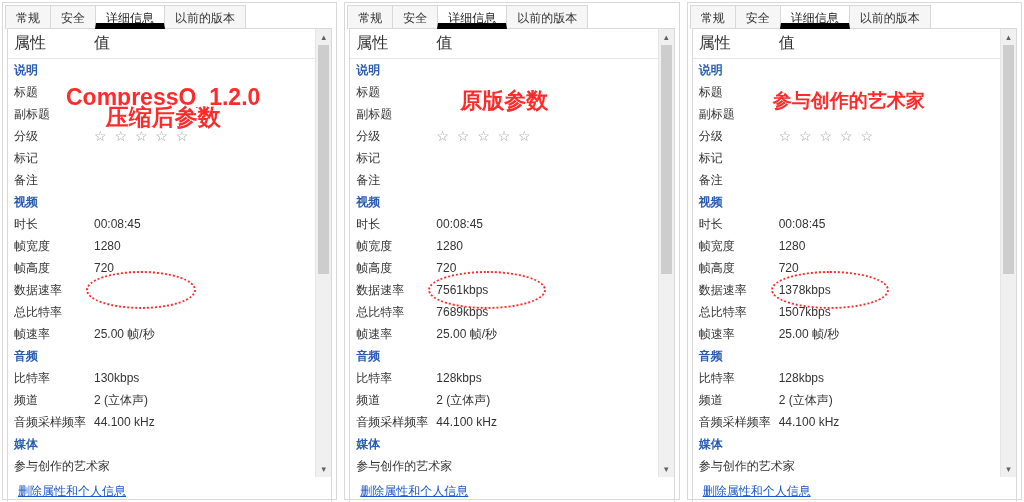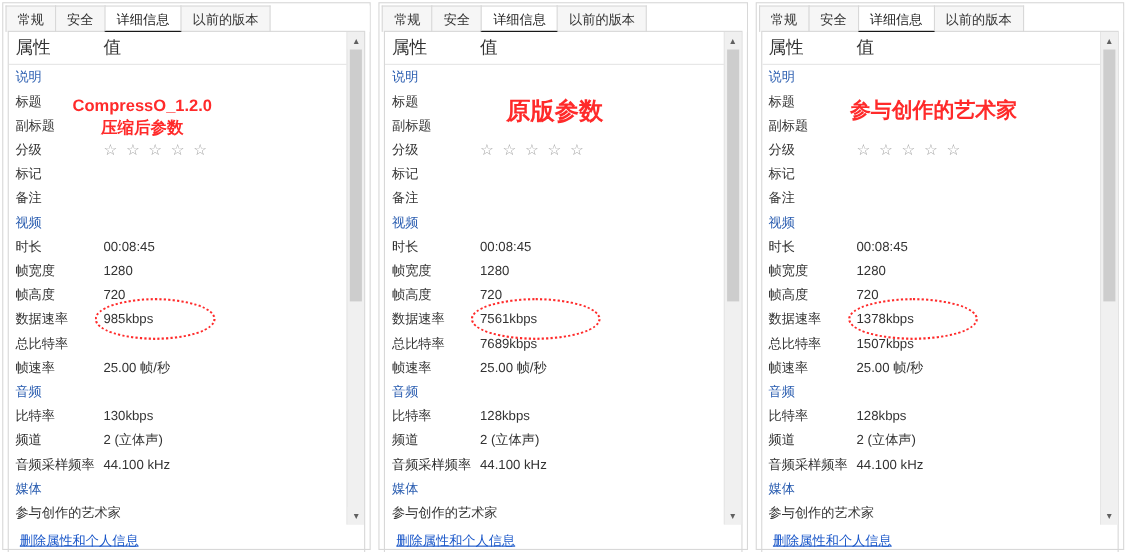--- a/index.html
+++ b/index.html
@@ -35,21 +35,21 @@
       border-bottom: none;
       background: #fff;
       margin-right: -1px;
       cursor: pointer;
       font-size: 12px;
       color: #222;
       position: relative;
     }
     .tab.active {
       background: #fff;
-      border-bottom: 1px solid #000000;
+      border-bottom: 6px solid #000000;
       z-index: 2;
     }
     .tab.inactive {
       background: #f6f6f6;
       color: #333;
     }
     .tab-body {
       border: 1px solid #d8d8d8;
       margin: -1px 4px 4px 4px;
       flex: 1;
@@ -75,21 +75,21 @@
     .prop-row {
       display: flex;
       padding: 2px 0;
       font-size: 12px;
       line-height: 18px;
       color: #333;
       position: relative;
     }
     .prop-row .label { width: 80px; }
     .prop-row .value { flex: 1; }
-    .section-label { color: #2a5db0; }
+    .section-label { color: #2a5db0; font-weight: bold; }
     .stars {
       font-family: Arial, sans-serif;
       color: #a0a0a0;
       font-size: 14px;
       letter-spacing: 2px;
     }
     .link-row {
       padding: 6px 10px;
     }
     .link {
@@ -136,21 +136,21 @@
     }
     .scrollbar .arrow.down {
       position: absolute;
       bottom: 0;
       width: 100%;
     }
     .overlay-title {
       position: absolute;
       top: 58px;
       left: 58px;
-      font-size: 15px;
+      font-size: 23px;
       font-weight: bold;
       color: #ff2a2a;
       text-shadow: 1px 1px 0 #fff, -1px -1px 0 #fff, 1px -1px 0 #fff, -1px 1px 0 #fff;
       text-align: center;
       line-height: 20px;
       z-index: 5;
       pointer-events: none;
       white-space: pre;
     }
     .circle-highlight {
@@ -221,21 +221,20 @@
         <div class="prop-row">
             <div class="label">帧宽度</div>
             <div class="value">1280</div>
           </div>
         <div class="prop-row">
             <div class="label">帧高度</div>
             <div class="value">720</div>
           </div>
         <div class="prop-row">
             <div class="label">数据速率</div>
-            <div class="value">985kbps</div>
           </div>
         <div class="prop-row">
             <div class="label">总比特率</div>
           </div>
         <div class="prop-row">
             <div class="label">帧速率</div>
             <div class="value">25.00 帧/秒</div>
           </div>
         <div class="prop-row">
             <div class="label section-label">音频</div>

